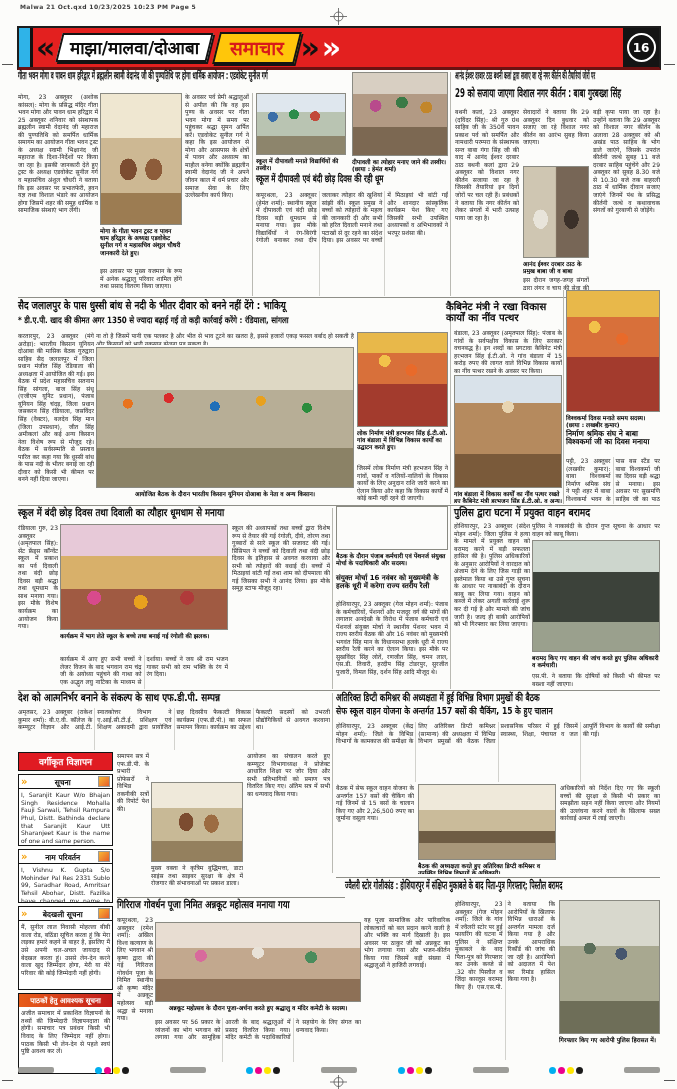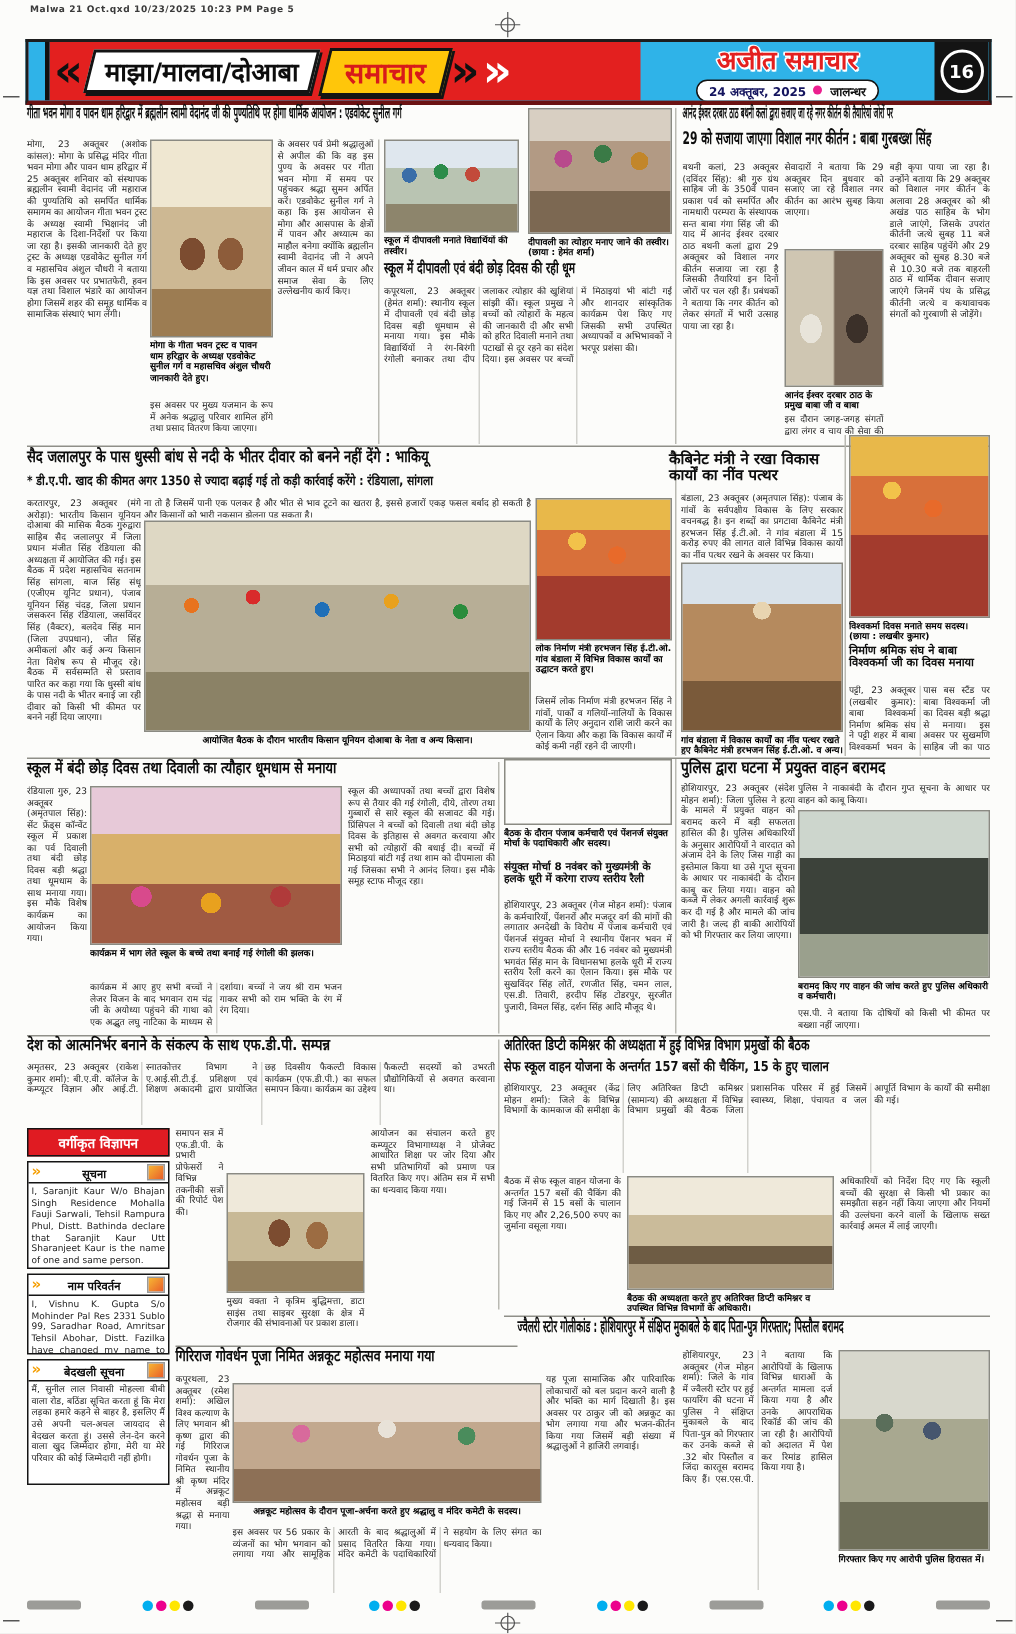--- a/index.html
+++ b/index.html
@@ -87,28 +87,20 @@
       <span class="chev k">«</span>
       <div class="band">
         <div class="band-in">माझा/मालवा/दोआबा</div>
       </div>
       <div class="yseg">
         <div class="yseg-in">समाचार</div>
       </div>
       <span class="chev k">»</span>
       <span class="chev w">»</span>
     </div>
-    <div class="mh-right">
-      <div class="paper">अजीत समाचार</div>
-      <div class="pill">
-        <span class="dt">24 अक्तूबर, 2025</span>
-        <span class="mdot"></span>
-        <span class="ct">जालन्धर</span>
-      </div>
-    </div>
     <div class="mh-page">
       <div class="pgc">16</div>
     </div>
   </div>
 
   <div class="x hl one" style="left:18px;top:73px;width:332px;height:12px;font-size:8px;transform:scale(.66,1.3)">गीता भवन मोगा व पावन धाम हरिद्वार में ब्रह्मलीन स्वामी वेदानंद जी की पुण्यतिथि पर होगा धार्मिक आयोजन : एडवोकेट सुनील गर्ग</div>
   <div class="x bd" style="left:18px;top:93px;width:80px;height:203px">मोगा, 23 अक्तूबर (अशोक कांसल): मोगा के प्रसिद्ध मंदिर गीता भवन मोगा और पावन धाम हरिद्वार में 25 अक्तूबर शनिवार को संस्थापक ब्रह्मलीन स्वामी वेदानंद जी महाराज की पुण्यतिथि को समर्पित धार्मिक समागम का आयोजन गीता भवन ट्रस्ट के अध्यक्ष स्वामी भिक्षानंद जी महाराज के दिशा-निर्देशों पर किया जा रहा है। इसकी जानकारी देते हुए ट्रस्ट के अध्यक्ष एडवोकेट सुनील गर्ग व महासचिव अंशुल चौधरी ने बताया कि इस अवसर पर प्रभातफेरी, हवन यज्ञ तथा विशाल भंडारे का आयोजन होगा जिसमें शहर की समूह धार्मिक व सामाजिक संस्थाएं भाग लेंगी।</div>
   <div class="x ph pA" style="left:100px;top:93px;width:82px;height:132px"></div>
   <div class="x cap" style="left:100px;top:227px;width:82px;height:38px">मोगा के गीता भवन ट्रस्ट व पावन धाम हरिद्वार के अध्यक्ष एडवोकेट सुनील गर्ग व महासचिव अंशुल चौधरी जानकारी देते हुए।</div>
   <div class="x bd" style="left:100px;top:267px;width:82px;height:29px">इस अवसर पर मुख्य यजमान के रूप में अनेक श्रद्धालु परिवार शामिल होंगे तथा प्रसाद वितरण किया जाएगा।</div>
@@ -162,21 +154,21 @@
   <div class="x hl one" style="left:18px;top:508px;width:312px;height:13px;font-size:9px;transform:scale(.95,1.15)">स्कूल में बंदी छोड़ दिवस तथा दिवाली का त्यौहार धूमधाम से मनाया</div>
   <div class="x bd" style="left:18px;top:524px;width:40px;height:166px">रंडियाला गुरु, 23 अक्तूबर (अमृतपाल सिंह): सेंट फ्रेंड्स कॉन्वेंट स्कूल में प्रकाश का पर्व दिवाली तथा बंदी छोड़ दिवस बड़ी श्रद्धा तथा धूमधाम के साथ मनाया गया। इस मौके विशेष कार्यक्रम का आयोजन किया गया।</div>
   <div class="x ph pH" style="left:60px;top:524px;width:168px;height:106px"></div>
   <div class="x cap" style="left:60px;top:632px;width:168px;height:21px">कार्यक्रम में भाग लेते स्कूल के बच्चे तथा बनाई गई रंगोली की झलक।</div>
   <div class="x bd c2" style="left:60px;top:655px;width:168px;height:34px">कार्यक्रम में आए हुए सभी बच्चों ने लेजर विजन के बाद भगवान राम चंद्र जी के अयोध्या पहुंचने की गाथा को एक अद्भुत लघु नाटिका के माध्यम से दर्शाया। बच्चों ने जय श्री राम भजन गाकर सभी को राम भक्ति के रंग में रंग दिया।</div>
   <div class="x bd" style="left:232px;top:524px;width:98px;height:166px">स्कूल की अध्यापकों तथा बच्चों द्वारा विशेष रूप से तैयार की गई रंगोली, दीये, तोरण तथा गुब्बारों से सारे स्कूल की सजावट की गई। प्रिंसिपल ने बच्चों को दिवाली तथा बंदी छोड़ दिवस के इतिहास से अवगत करवाया और सभी को त्योहारों की बधाई दी। बच्चों में मिठाइयां बांटी गईं तथा शाम को दीपमाला की गई जिसका सभी ने आनंद लिया। इस मौके समूह स्टाफ मौजूद रहा।</div>
   <div class="x vr" style="left:332px;top:508px;width:1px;height:181px"></div>
 
   <div class="x ph pI" style="left:336px;top:506px;width:112px;height:44px"></div>
   <div class="x cap" style="left:336px;top:552px;width:112px;height:21px">बैठक के दौरान पंजाब कर्मचारी एवं पेंशनर्ज संयुक्त मोर्चा के पदाधिकारी और सदस्य।</div>
-  <div class="x hl" style="left:336px;top:575px;width:112px;height:23px;font-size:7px">संयुक्त मोर्चा 8 नवंबर को मुख्यमंत्री के हलके धूरी में करेगा राज्य स्तरीय रैली</div>
+  <div class="x hl" style="left:336px;top:575px;width:112px;height:23px;font-size:7px">संयुक्त मोर्चा 16 नवंबर को मुख्यमंत्री के हलके धूरी में करेगा राज्य स्तरीय रैली</div>
   <div class="x bd" style="left:336px;top:600px;width:112px;height:89px">होशियारपुर, 23 अक्तूबर (गेज मोहन शर्मा): पंजाब के कर्मचारियों, पेंशनरों और मजदूर वर्ग की मांगों की लगातार अनदेखी के विरोध में पंजाब कर्मचारी एवं पेंशनर्ज संयुक्त मोर्चा ने स्थानीय पेंशनर भवन में राज्य स्तरीय बैठक की और 16 नवंबर को मुख्यमंत्री भगवंत सिंह मान के विधानसभा हलके धूरी में राज्य स्तरीय रैली करने का ऐलान किया। इस मौके पर सुखविंदर सिंह लोतें, रणजीत सिंह, चमन लाल, एस.डी. तिवारी, हरदीप सिंह टोडरपुर, सुरजीत पुजारी, विमल सिंह, दर्शन सिंह आदि मौजूद थे।</div>
   <div class="x vr" style="left:450px;top:506px;width:1px;height:183px"></div>
 
   <div class="x hl one" style="left:454px;top:507px;width:206px;height:13px;font-size:10px;transform:scale(.92,1.1)">पुलिस द्वारा घटना में प्रयुक्त वाहन बरामद</div>
   <div class="x bd" style="left:454px;top:522px;width:76px;height:168px">होशियारपुर, 23 अक्तूबर (संदेश मोहन शर्मा): जिला पुलिस ने हत्या के मामले में प्रयुक्त वाहन को बरामद करने में बड़ी सफलता हासिल की है। पुलिस अधिकारियों के अनुसार आरोपियों ने वारदात को अंजाम देने के लिए जिस गाड़ी का इस्तेमाल किया था उसे गुप्त सूचना के आधार पर नाकाबंदी के दौरान काबू कर लिया गया। वाहन को कब्जे में लेकर अगली कार्रवाई शुरू कर दी गई है और मामले की जांच जारी है। जल्द ही बाकी आरोपियों को भी गिरफ्तार कर लिया जाएगा।</div>
   <div class="x bd" style="left:532px;top:522px;width:128px;height:16px">पुलिस ने नाकाबंदी के दौरान गुप्त सूचना के आधार पर वाहन को काबू किया।</div>
   <div class="x ph pJ" style="left:532px;top:540px;width:128px;height:112px"></div>
   <div class="x cap" style="left:532px;top:654px;width:128px;height:16px">बरामद किए गए वाहन की जांच करते हुए पुलिस अधिकारी व कर्मचारी।</div>
   <div class="x bd" style="left:532px;top:672px;width:128px;height:17px">एस.पी. ने बताया कि दोषियों को किसी भी कीमत पर बख्शा नहीं जाएगा।</div>
 
@@ -218,20 +210,24 @@
       <div class="cl-b" style="height:34px">I, Vishnu K. Gupta S/o Mohinder Pal Res 2331 Sublo 99, Saradhar Road, Amritsar Tehsil Abohar, Distt. Fazilka have changed my name to Vishnu Kumar.</div>
     </div>
     <div class="cl-box">
       <div class="cl-t">
         <span class="cl-ch">»</span>
         <span class="cl-tt">बेदखली सूचना</span>
         <span class="stamp"></span>
       </div>
       <div class="cl-b" style="height:64px">मैं, सुनील लाल निवासी मोहल्ला बीबी वाला रोड, बठिंडा सूचित करता हूं कि मेरा लड़का हमारे कहने से बाहर है, इसलिए मैं उसे अपनी चल-अचल जायदाद से बेदखल करता हूं। उससे लेन-देन करने वाला खुद जिम्मेदार होगा, मेरी या मेरे परिवार की कोई जिम्मेदारी नहीं होगी।</div>
     </div>
+    <div class="cl-box">
+      <div class="cl-rt">पाठकों हेतु आवश्यक सूचना</div>
+      <div class="cl-b" style="height:62px">अजीत समाचार में प्रकाशित विज्ञापनों के तथ्यों की जिम्मेदारी विज्ञापनदाता की होगी। समाचार पत्र प्रबंधन किसी भी विवाद के लिए जिम्मेदार नहीं होगा। पाठक किसी भी लेन-देन से पहले स्वयं पुष्टि अवश्य कर लें।</div>
+    </div>
   </div>
 
   <div class="x hl one" style="left:345px;top:881px;width:315px;height:14px;font-size:9px;transform:scale(.67,1.25)">ज्वैलरी स्टोर गोलीकांड : होशियारपुर में संक्षिप्त मुकाबले के बाद पिता-पुत्र गिरफ्तार; पिस्तौल बरामद</div>
   <div class="x bd c2" style="left:455px;top:900px;width:100px;height:160px">होशियारपुर, 23 अक्तूबर (गेज मोहन शर्मा): जिले के गांव में ज्वैलरी स्टोर पर हुई फायरिंग की घटना में पुलिस ने संक्षिप्त मुकाबले के बाद पिता-पुत्र को गिरफ्तार कर उनके कब्जे से .32 बोर पिस्तौल व जिंदा कारतूस बरामद किए हैं। एस.एस.पी. ने बताया कि आरोपियों के खिलाफ विभिन्न धाराओं के अन्तर्गत मामला दर्ज किया गया है और उनके आपराधिक रिकॉर्ड की जांच की जा रही है। आरोपियों को अदालत में पेश कर रिमांड हासिल किया गया है।</div>
   <div class="x ph pN" style="left:559px;top:900px;width:101px;height:134px"></div>
   <div class="x cap" style="left:559px;top:1036px;width:101px;height:24px">गिरफ्तार किए गए आरोपी पुलिस हिरासत में।</div>
 
   <div class="x hr" style="left:117px;top:897px;width:228px;height:1px"></div>
   <div class="x hl one" style="left:117px;top:900px;width:246px;height:13px;font-size:9px;transform:scale(.92,1.15)">गिरिराज गोवर्धन पूजा निमित अन्नकूट महोत्सव मनाया गया</div>
   <div class="x bd" style="left:117px;top:916px;width:36px;height:146px">कपूरथला, 23 अक्तूबर (रमेश शर्मा): अखिल विश्व कल्याण के लिए भगवान श्री कृष्ण द्वारा की गई गिरिराज गोवर्धन पूजा के निमित स्थानीय श्री कृष्ण मंदिर में अन्नकूट महोत्सव बड़ी श्रद्धा से मनाया गया।</div>

